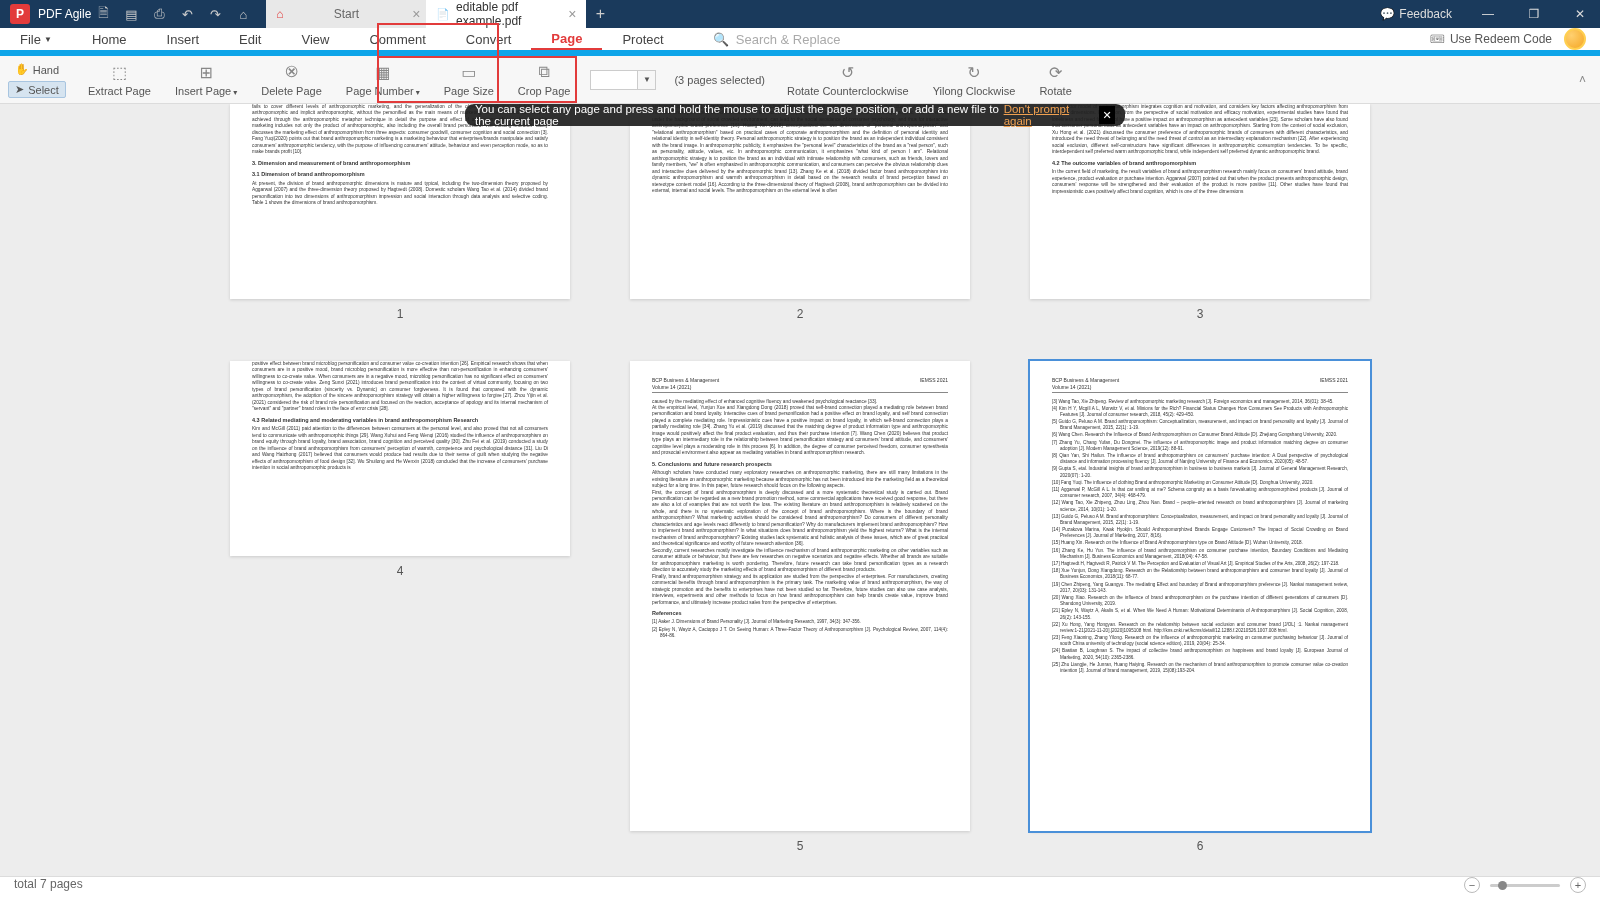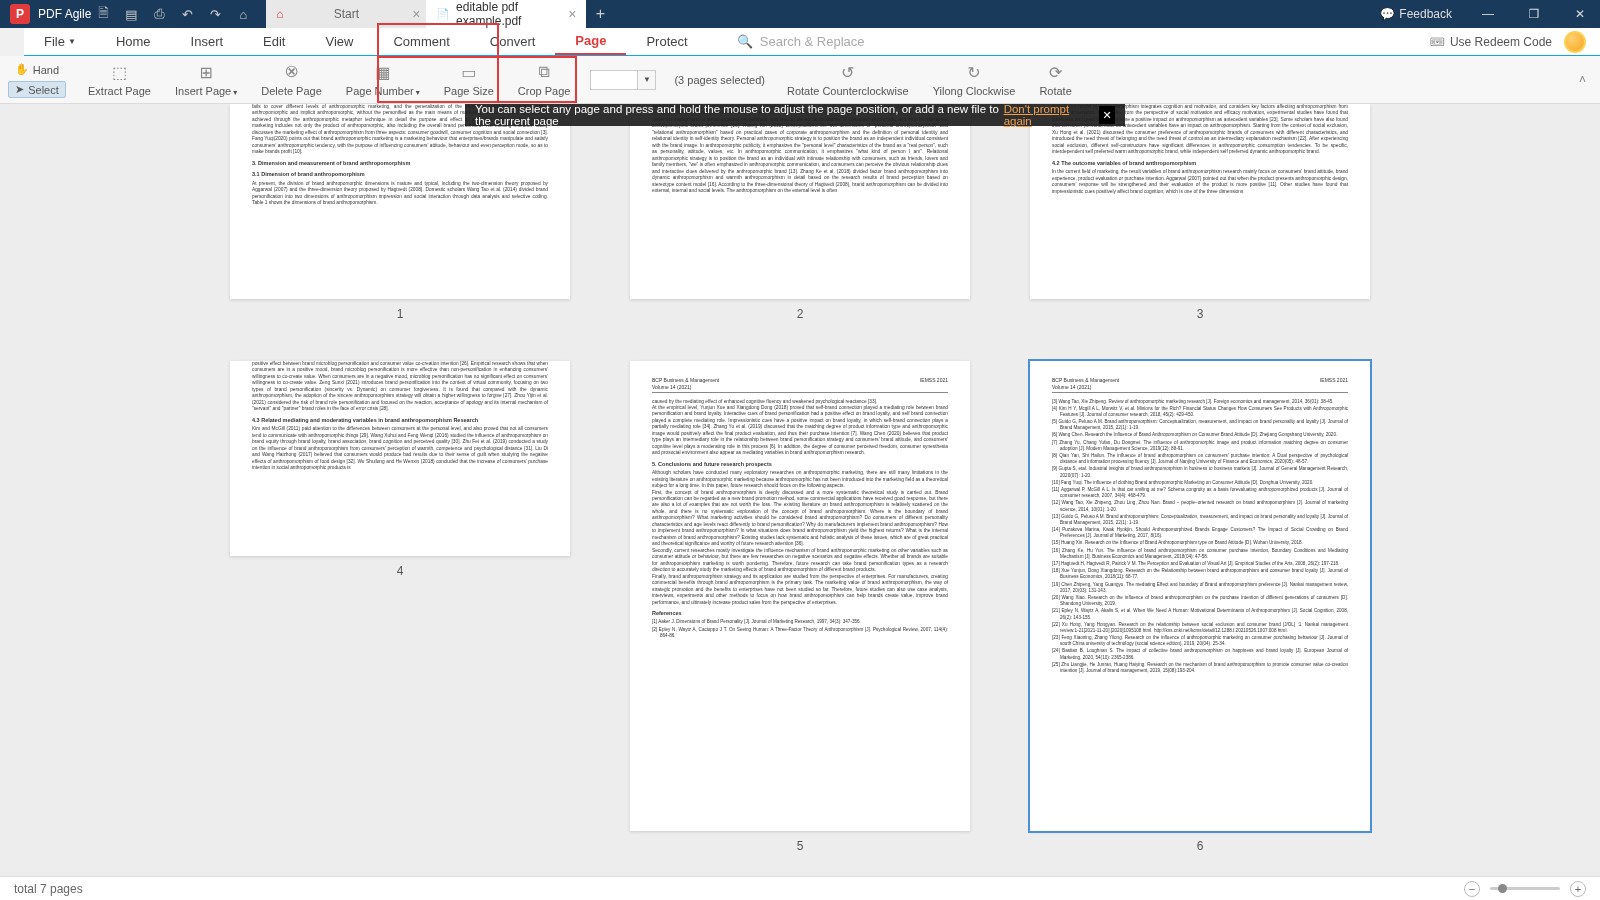--- a/index.html
+++ b/index.html
@@ -19,21 +19,21 @@
 .title-bar .tab.start .close-x { position: absolute; right: 6px; color: #999; font-size: 14px; }
 .title-bar .tab.file { width: 160px; background: #fff; color: #333; }
 .title-bar .tab.file .pdf-ico { color: #e23b3b; margin-right: 6px; font-size: 11px; }
 .title-bar .tab.file .close-x { margin-left: auto; color: #999; font-size: 14px; }
 .title-bar .tab-add { width: 28px; display: flex; align-items: center; justify-content: center; color: #ccc; font-size: 16px; }
 .title-bar .right-group { margin-left: auto; display: flex; align-items: center; gap: 6px; }
 .title-bar .feedback { display: flex; align-items: center; gap: 4px; margin-right: 10px; color: #ddd; }
 .title-bar .win-btn { width: 40px; height: 28px; display: flex; align-items: center; justify-content: center; color: #ddd; }
 
 
-.menu-bar { height: 28px; background: #fff; display: flex; align-items: center; border-bottom: 1px solid #0ea5e9; font-size: 13px; margin-left: 24px; }
+.menu-bar { height: 28px; background: #fff; display: flex; align-items: center; border-bottom: 6px solid #0ea5e9; font-size: 13px; }
 .menu-item { padding: 0 20px; height: 100%; display: flex; align-items: center; color: #444; gap: 3px; }
 .menu-item.file .caret { font-size: 8px; }
 .menu-item.active { color: #e23b3b; border-bottom: 2px solid #e23b3b; font-weight: bold; }
 .menu-right { margin-left: auto; display: flex; align-items: center; gap: 12px; padding-right: 14px; }
 .redeem { display: flex; align-items: center; gap: 5px; color: #555; font-size: 12px; }
 .avatar { width: 22px; height: 22px; border-radius: 50%; background: radial-gradient(circle at 30% 30%, #ffd070, #f5a623); border: 2px solid #ffcf50; }
 
 
 .menu-bar .search-box { margin-left: 30px; display: flex; align-items: center; color: #aaa; gap: 6px; font-size: 13px; }
 
@@ -51,42 +51,42 @@
 .ribbon .combo .caret { width: 18px; height: 20px; border: 1px solid #ccc; border-left: none; display: flex; align-items: center; justify-content: center; font-size: 8px; }
 .ribbon .sel-count { margin: 0 10px; color: #555; }
 .ribbon .collapse-ribbon { margin-left: auto; font-size: 12px; color: #888; padding-right: 6px; }
 
 
 .red-rect { position: absolute; border: 2px solid #e23b3b; pointer-events: none; z-index: 5; }
 .red-rect.r1 { left: 377px; top: 23px; width: 122px; height: 80px; }
 .red-rect.r2 { left: 377px; top: 56px; width: 200px; height: 47px; }
 
 
-.toast { position: absolute; top: 104px; left: 465px; width: 660px; height: 22px; background: rgba(30,30,30,0.92); color: #fff; font-size: 11.5px; display: flex; align-items: center; padding: 0 10px; z-index: 6; }
+.toast { position: absolute; top: 104px; left: 465px; width: 660px; height: 22px; background: rgba(30,30,30,0.92); color: #fff; font-size: 11.5px; display: flex; align-items: center; padding: 0 10px; z-index: 6; border-radius: 9px; }
 .toast .toast-link { margin-left: auto; color: #f0a050; text-decoration: underline; margin-right: 8px; }
 .toast .toast-close { background: #000; width: 18px; height: 18px; display: flex; align-items: center; justify-content: center; font-size: 11px; margin-left: 4px; }
 
 
 .workspace { flex: 1; background: #ededed; overflow: auto; padding: 0 50px 10px; position: relative; }
 .page-grid { display: flex; flex-wrap: wrap; gap: 40px 60px; justify-content: center; padding-top: 0; }
 .page-wrap { display: flex; flex-direction: column; align-items: center; gap: 8px; }
 .page-thumb { width: 340px; background: #fff; box-shadow: 0 1px 3px rgba(0,0,0,0.15); position: relative; overflow: hidden; padding: 16px 22px; }
 .page-thumb.first-row { height: 195px; padding-top: 0; }
 .page-thumb.full { height: 470px; }
 .page-thumb.selected { outline: 2px solid #4a90d9; }
 .page-num { font-size: 12px; color: #555; }
 
 
 .doc-text { font-size: 4.8px; line-height: 1.35; color: #333; text-align: justify; column-gap: 10px; }
 .doc-text h4 { font-size: 5.5px; font-weight: bold; margin: 4px 0 2px; }
 .doc-text .hdr { display: flex; justify-content: space-between; font-size: 5px; border-bottom: 0.5px solid #888; margin-bottom: 6px; padding-bottom: 1px; }
 .doc-text .ref-item { text-indent: -8px; padding-left: 8px; margin-bottom: 1px; font-size: 4.6px; }
 
 
-.status-bar { height: 24px; background: #fff; border-top: 1px solid #dcdcdc; display: flex; align-items: center; padding: 0 14px; font-size: 12px; color: #666; gap: 18px; }
+.status-bar { height: 24px; background: #fff; border-top: 1px solid #dcdcdc; display: flex; align-items: flex-start; padding: 0 14px; font-size: 12px; color: #666; gap: 18px; }
 .status-bar .zoom-group { margin-left: auto; display: flex; align-items: center; gap: 10px; }
 .status-bar .zoom-slider { width: 70px; height: 3px; background: #ccc; position: relative; border-radius: 2px; }
 .status-bar .zoom-slider .handle { position: absolute; left: 8px; top: -3px; width: 9px; height: 9px; background: #888; border-radius: 50%; }
 .status-bar .zbtn { width: 16px; height: 16px; border: 1px solid #bbb; border-radius: 50%; display: flex; align-items: center; justify-content: center; font-size: 11px; }
 </style>
 </head>
 <body>
 
 <div class="title-bar">
   <div class="app-logo">P</div>

